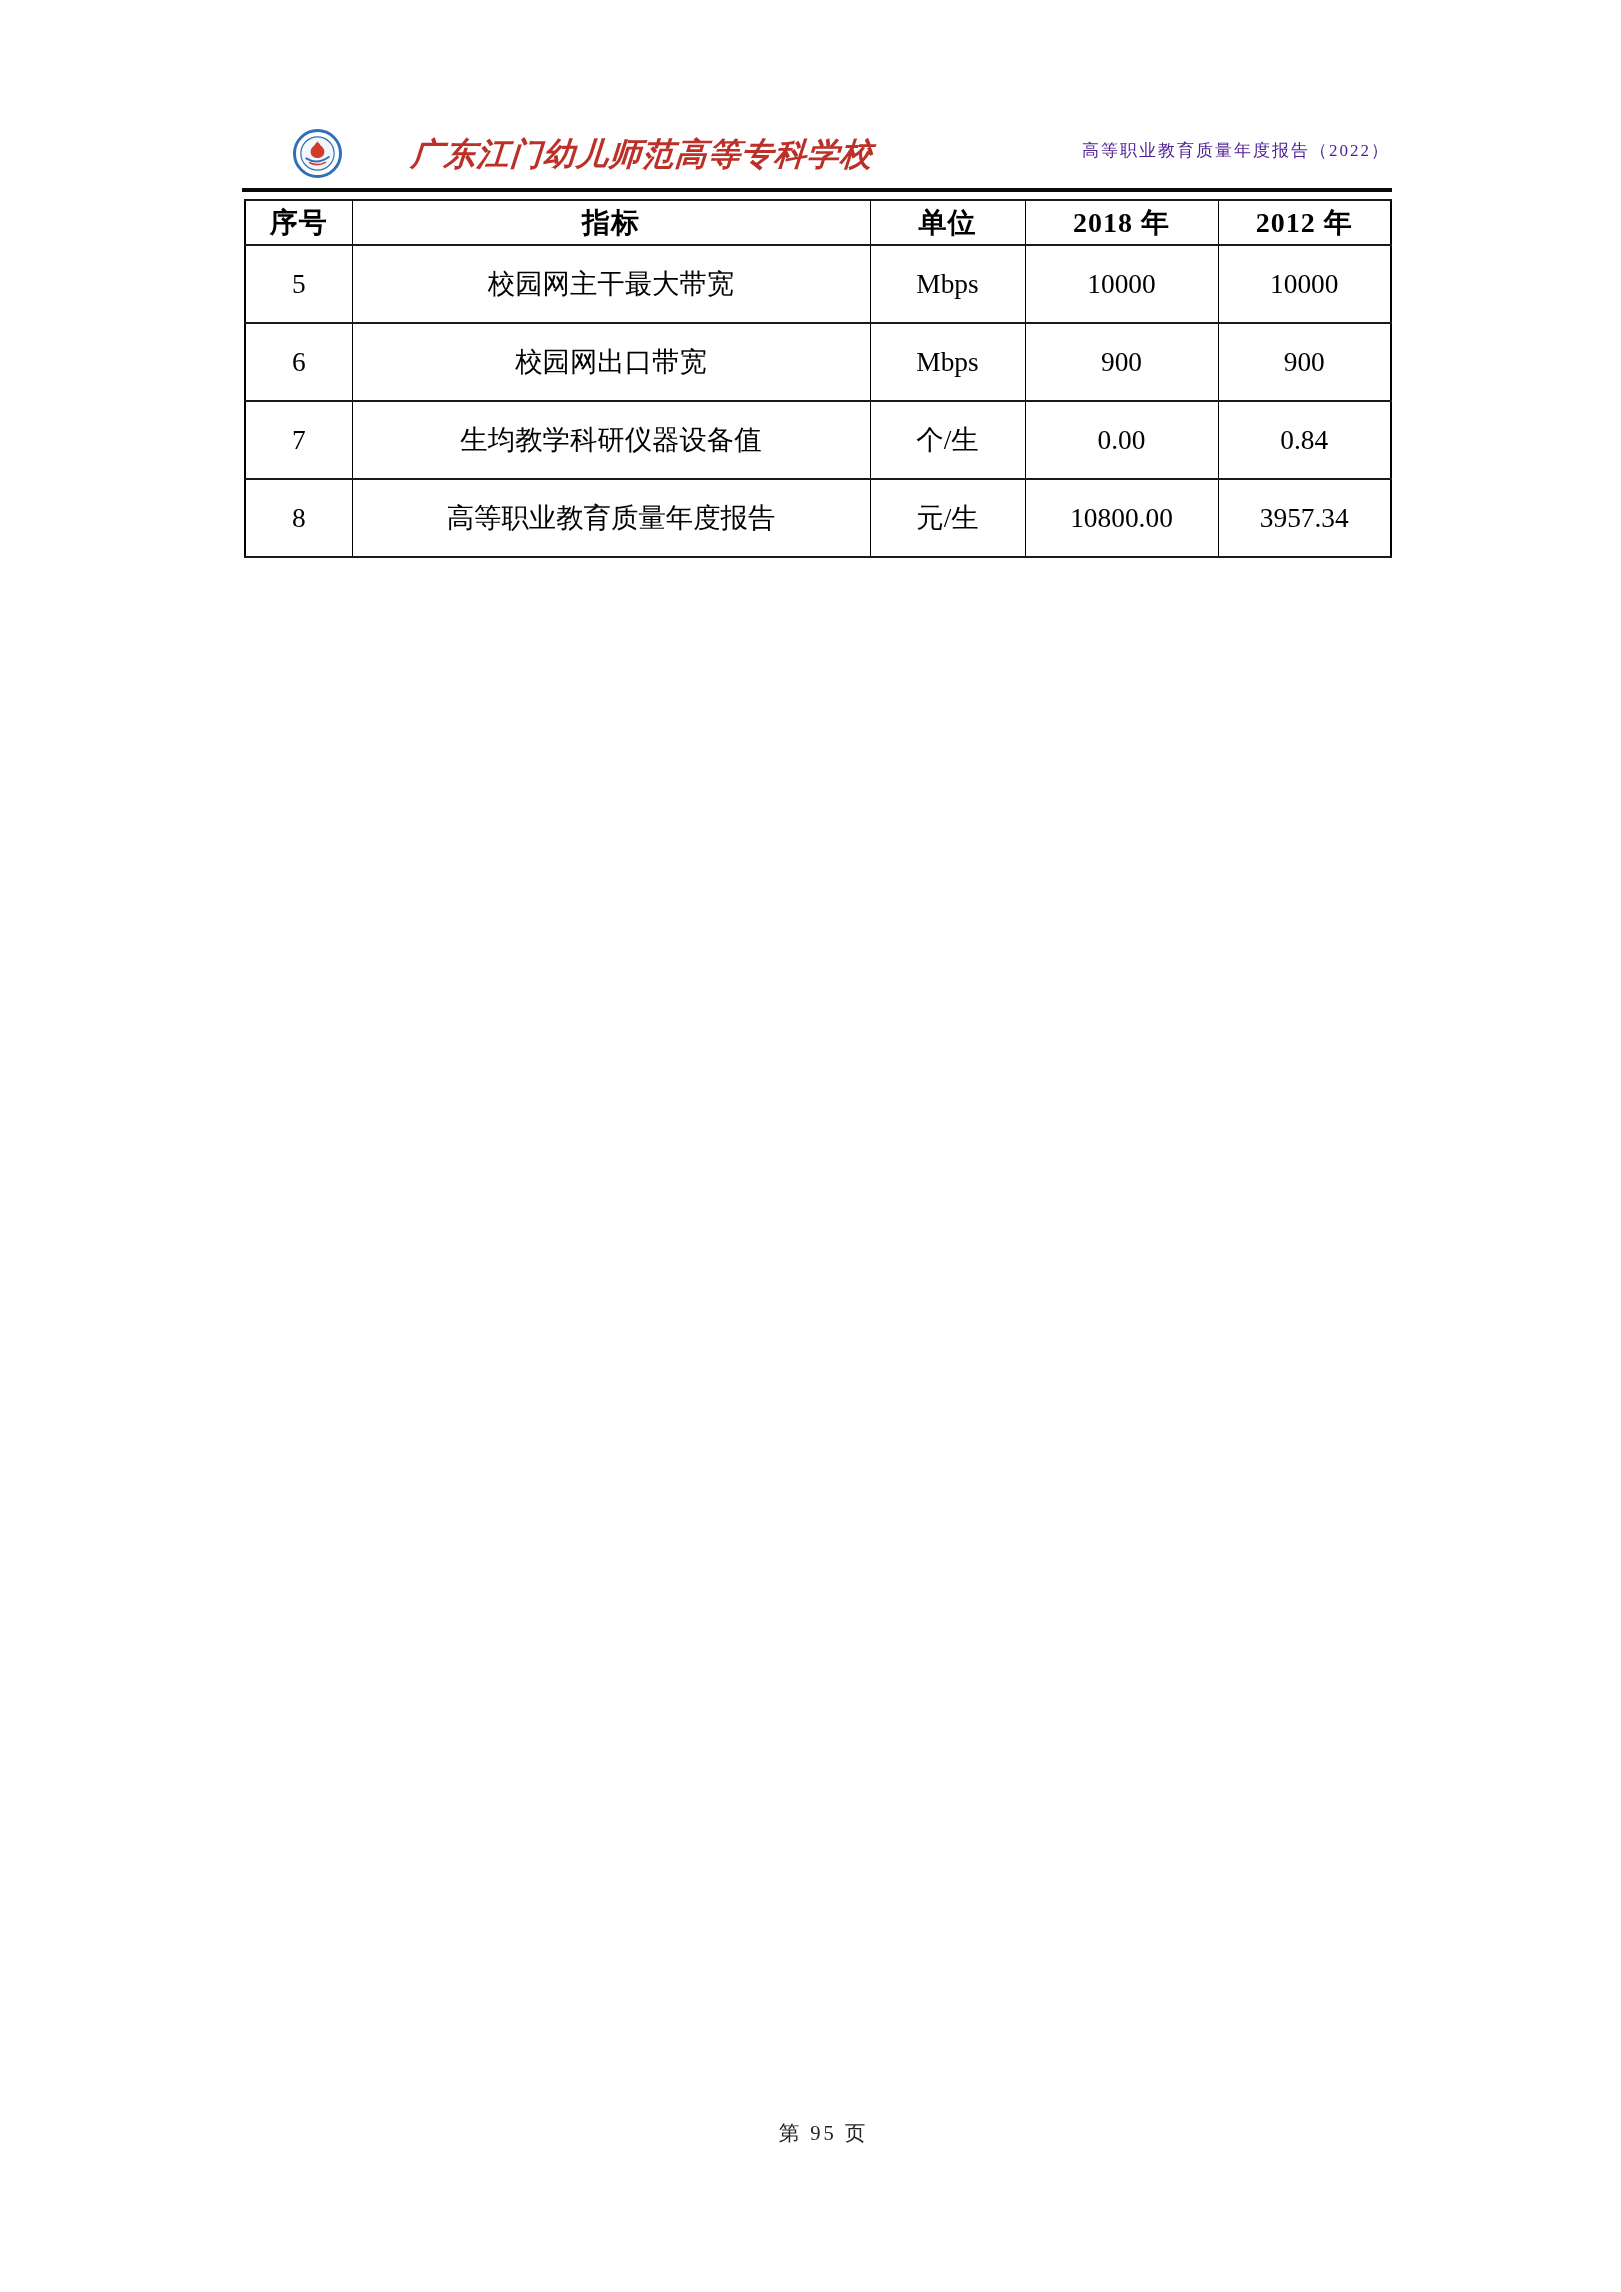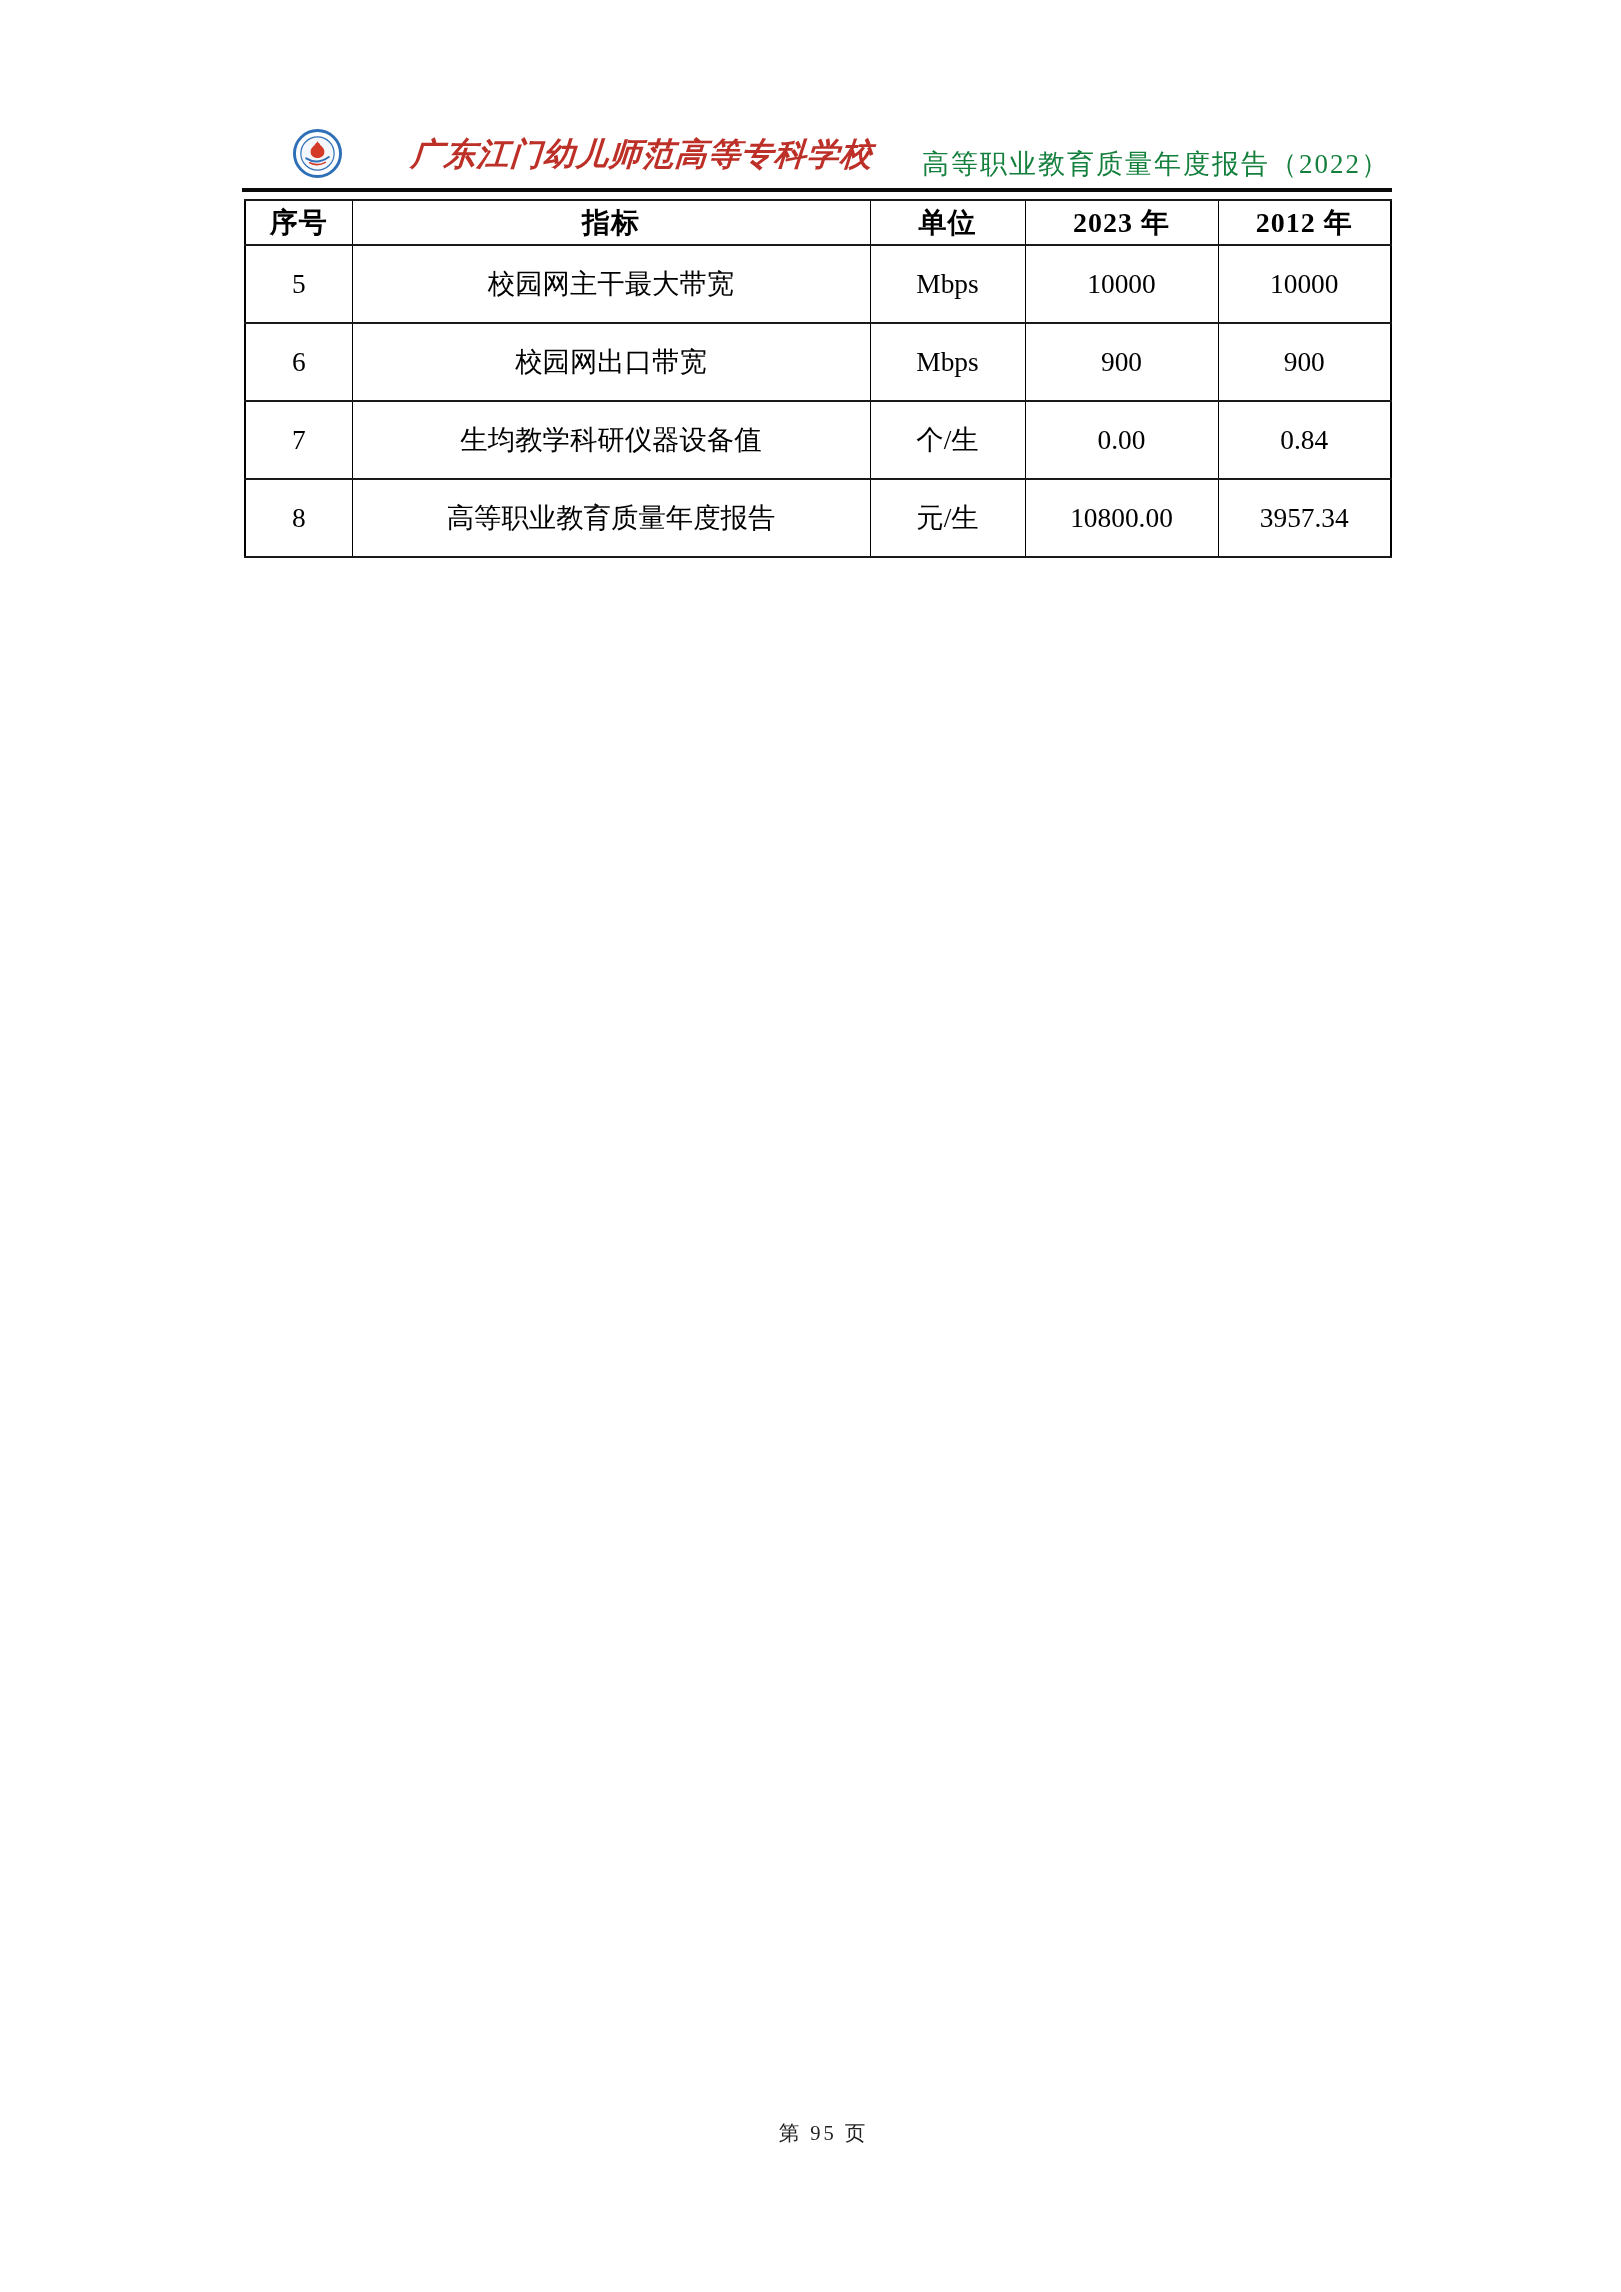--- a/index.html
+++ b/index.html
@@ -34,25 +34,24 @@
     font-weight: bold;
     font-style: italic;
     letter-spacing: 1px;
     color: #bd3028;
     transform: skewX(-4deg);
     white-space: nowrap;
   }
   .report-title {
     position: absolute;
     right: 0; top: 15.7px;
-    font-size: 27px;
+    font-size: 17px;
     letter-spacing: 2px;
-    color: #15803d;
+    color: #4c1d95;
     white-space: nowrap;
-    margin-top: 7px;
   }
   .header-rule {
     position: absolute;
     left: 242px; top: 188px;
     width: 1150px; height: 0;
     border-top: 4.9px solid #0a0a0a;
   }
 
   
   table.report-table {
@@ -124,21 +123,21 @@
       <col style="width:518px">
       <col style="width:155px">
       <col style="width:193px">
       <col style="width:173px">
     </colgroup>
     <thead>
       <tr>
         <th>序号</th>
         <th>指标</th>
         <th>单位</th>
-        <th>2023 年</th>
+        <th>2018 年</th>
         <th>2012 年</th>
       </tr>
     </thead>
     <tbody>
       <tr>
         <td class="num-cell">5</td>
         <td>校园网主干最大带宽</td>
         <td class="num-cell">Mbps</td>
         <td class="num-cell">10000</td>
         <td class="num-cell">10000</td>

